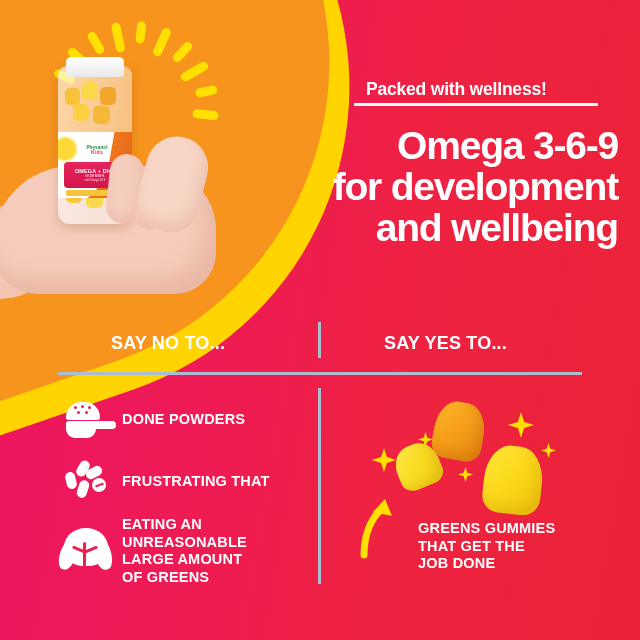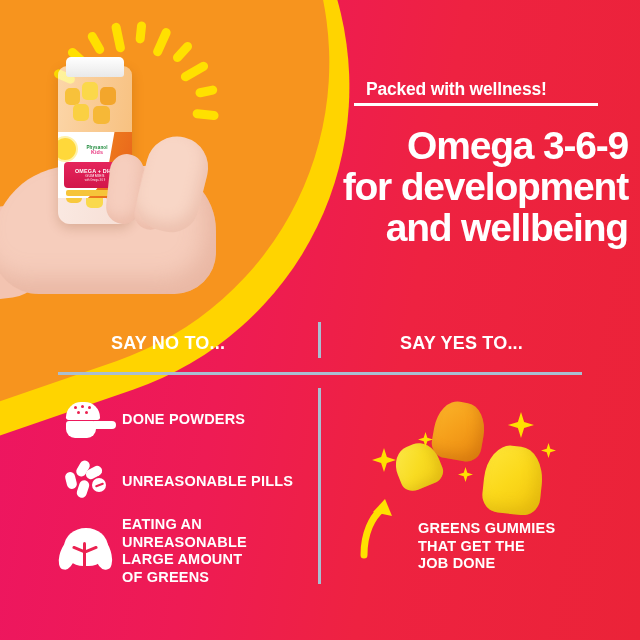--- a/index.html
+++ b/index.html
@@ -109,32 +109,32 @@
 
   
   .eyebrow{
     position:absolute;left:354px;top:79px;
     font-size:17.5px;font-weight:bold;color:#fff;letter-spacing:-.2px;margin-left:12px;
   }
   .eyebrow-rule{
     position:absolute;left:354px;top:103px;width:244px;height:3px;background:#fff;
   }
   .headline{
-    position:absolute;left:328px;top:125px;width:300px;
+    position:absolute;left:318px;top:125px;width:300px;
     font-size:39px;line-height:41px;font-weight:bold;color:#fff;
     letter-spacing:-1.2px;text-align:right;
   }
 
   
   .col-head{
     position:absolute;top:333px;
     font-size:18px;font-weight:bold;color:#fff;letter-spacing:.2px;
   }
   .col-head.no{left:111px;}
-  .col-head.yes{left:400px;}
+  .col-head.yes{left:384px;}
 
   .hrule{
     position:absolute;left:58px;top:372px;width:524px;height:3px;
     background:#A9BED1;
   }
   .vrule{
     position:absolute;left:318px;width:3px;background:#A9BED1;
   }
   .vrule.top{top:322px;height:36px;}
   .vrule.bottom{top:388px;height:196px;}
@@ -283,21 +283,21 @@
 
   <div class="item" style="top:456px;">
     <div class="ico">
       <div class="pill" style="left:22px;top:4px;width:10px;height:17px;border-radius:5px;transform:rotate(30deg);"></div>
       <div class="pill" style="left:33px;top:8px;width:10px;height:17px;border-radius:5px;transform:rotate(62deg);"></div>
       <div class="pill" style="left:10px;top:16px;width:10px;height:17px;border-radius:5px;transform:rotate(-14deg);"></div>
       <div class="pill" style="left:22px;top:24px;width:10px;height:18px;border-radius:5px;transform:rotate(18deg);"></div>
       <div class="tablet" style="left:36px;top:22px;width:14px;height:14px;"></div>
       <div class="tablet-line" style="left:39px;top:28px;width:9px;height:2px;transform:rotate(-20deg);"></div>
     </div>
-    <div class="txt">UNREASONABLE PILLS</div>
+    <div class="txt">FRUSTRATING THAT</div>
   </div>
 
   <div class="item" style="top:516px;align-items:flex-start;">
     <div class="ico" style="height:62px;">
       <div class="leaf" style="left:8px;top:12px;width:44px;height:38px;border-radius:50% 50% 44% 44%;"></div>
       <div class="leaf" style="left:4px;top:22px;width:16px;height:32px;border-radius:60% 20% 50% 40%;transform:rotate(14deg);"></div>
       <div class="leaf" style="left:38px;top:20px;width:17px;height:34px;border-radius:20% 60% 40% 50%;transform:rotate(-12deg);"></div>
       <div class="leaf" style="left:27px;top:26px;width:3px;height:28px;border-radius:2px;background:#EB2150;"></div>
       <div class="leaf" style="left:16px;top:32px;width:14px;height:3px;border-radius:2px;background:#EB2150;transform:rotate(22deg);"></div>
       <div class="leaf" style="left:28px;top:32px;width:14px;height:3px;border-radius:2px;background:#EB2150;transform:rotate(-22deg);"></div>

